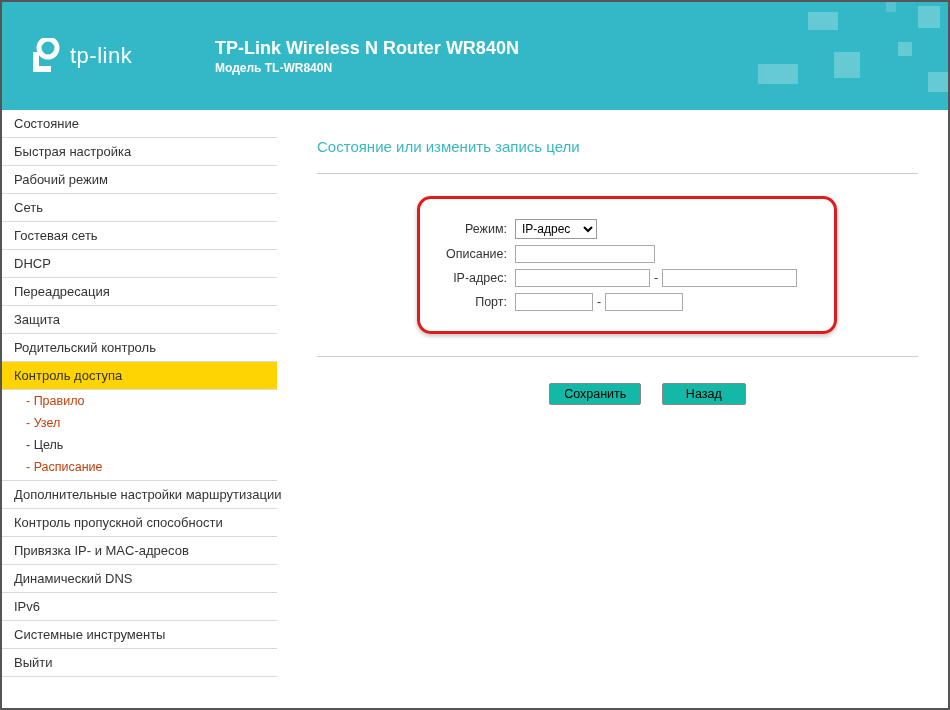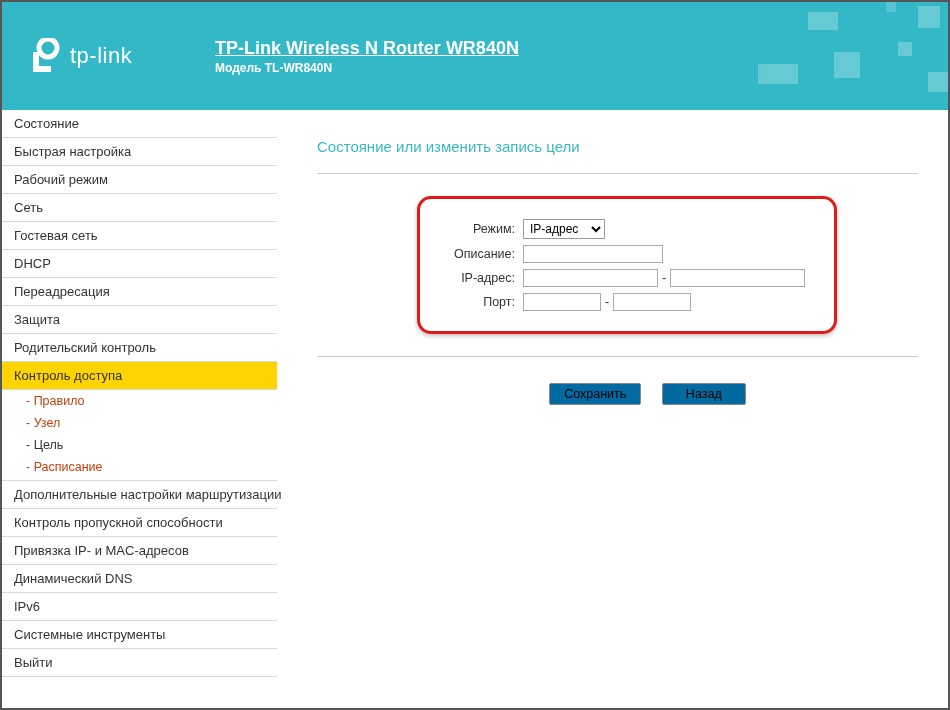--- a/index.html
+++ b/index.html
@@ -5,48 +5,48 @@
   * { box-sizing: border-box; margin: 0; padding: 0; }
   html, body { width: 950px; height: 710px; font-family: Arial, Helvetica, sans-serif; background: #fff; }
   .frame { width: 950px; height: 710px; border: 2px solid #555; position: relative; overflow: hidden; background: #fff; }
 
   
   .header { height: 108px; background: #32b8c6; color: #fff; display: flex; align-items: center; padding-left: 28px; position: relative; }
   .logo { display: flex; align-items: center; gap: 10px; width: 185px; }
   .logo-mark { width: 30px; height: 36px; position: relative; }
   .logo-text { font-size: 22px; font-weight: 400; letter-spacing: 0.5px; }
   .header-titles { margin-left: 0px; }
-  .h1 { font-size: 18px; font-weight: 700; text-decoration: underline; }
+  .h1 { font-size: 18px; font-weight: 700; }
   .h2 { font-size: 12px; font-weight: 700; margin-top: 2px; }
   .header-deco { position: absolute; right: 0; top: 0; height: 90px; width: 230px; opacity: 0.55; }
   .header-deco .sq { position: absolute; background: rgba(255,255,255,0.45); }
 
   
   .body { display: flex; height: calc(710px - 90px - 4px); }
   .sidebar { width: 275px; background: #fff; font-size: 13px; color: #333; }
   .sidebar ul { list-style: none; }
   .sidebar li { border-bottom: 1px solid #d9d9d9; padding: 6px 12px; cursor: pointer; white-space: nowrap; }
   .sidebar li.sub { padding-left: 24px; color: #c2410c; border-bottom: none; font-size: 12.5px; padding-top:4px; padding-bottom:4px;}
   .sidebar li.sub.active-sub { color: #333; }
   .sidebar li.active { background: #ffd400; font-weight: 400; }
   .sidebar li.sub-group-end { border-bottom: 1px solid #d9d9d9; padding-bottom:6px;}
 
   .main { flex: 1; padding: 28px 30px 0 40px; position: relative; }
   .page-title { color: #39b8c3; font-size: 15px; margin-bottom: 18px; }
   .hr { border: none; border-top: 1px solid #ccc; margin-bottom: 22px; }
 
-  .highlight-box { border: 3px solid #e11b1b; border-radius: 14px; padding: 14px 20px 14px 18px; box-shadow: 0 2px 4px rgba(0,0,0,0.25); width: 420px; margin-left: 100px; }
+  .highlight-box { border: 3px solid #e11b1b; border-radius: 14px; padding: 14px 20px 14px 10px; box-shadow: 0 2px 4px rgba(0,0,0,0.25); width: 420px; margin-left: 100px; }
   .form-row { display: flex; align-items: center; margin: 6px 0; font-size: 12.5px; color: #333; }
   .form-row .lbl { width: 85px; text-align: right; padding-right: 8px; }
   .form-row select { font-size: 12px; height: 20px; border:1px solid #999; background:#fff; padding:0 2px;}
   .form-row input[type=text] { height: 18px; border: 1px solid #aaa; font-size: 12px; padding: 0 2px; }
   .dash { padding: 0 4px; }
 
   .btn-row { text-align: center; margin-top: 26px; margin-left:60px;}
-  .btn { display: inline-block; min-width: 84px; padding: 3px 14px; font-size: 12.5px; border: 1px solid #888; background: #0369a1; border-radius: 2px; cursor: pointer; margin: 0 8px; }
+  .btn { display: inline-block; min-width: 84px; padding: 3px 14px; font-size: 12.5px; border: 1px solid #888; background: #14b8a6; border-radius: 2px; cursor: pointer; margin: 0 8px; }
   .hr2 { border: none; border-top: 1px solid #ccc; margin-top: -46px; margin-bottom:26px;}
 </style>
 </head>
 <body>
 
 <div class="frame">
 
   <div class="header">
     <div class="logo">
       <div class="logo-mark">

